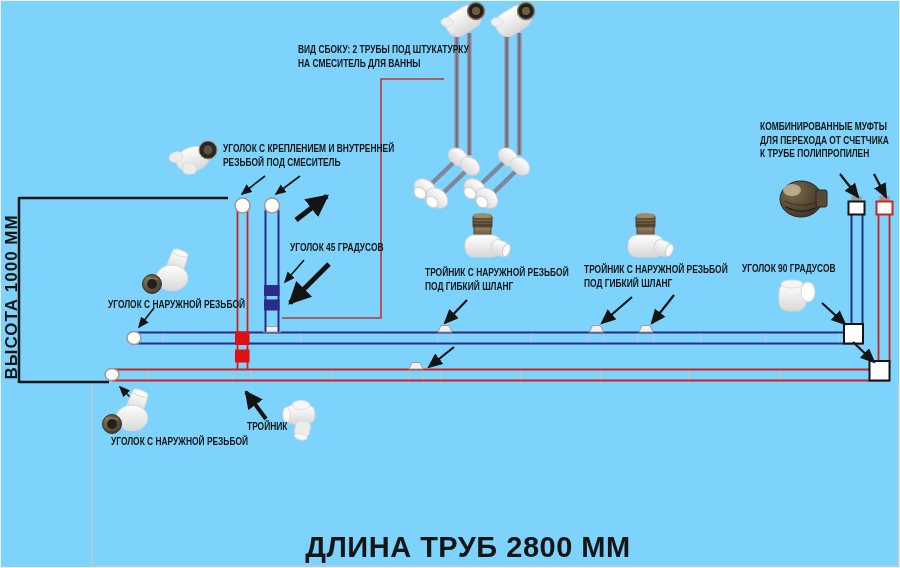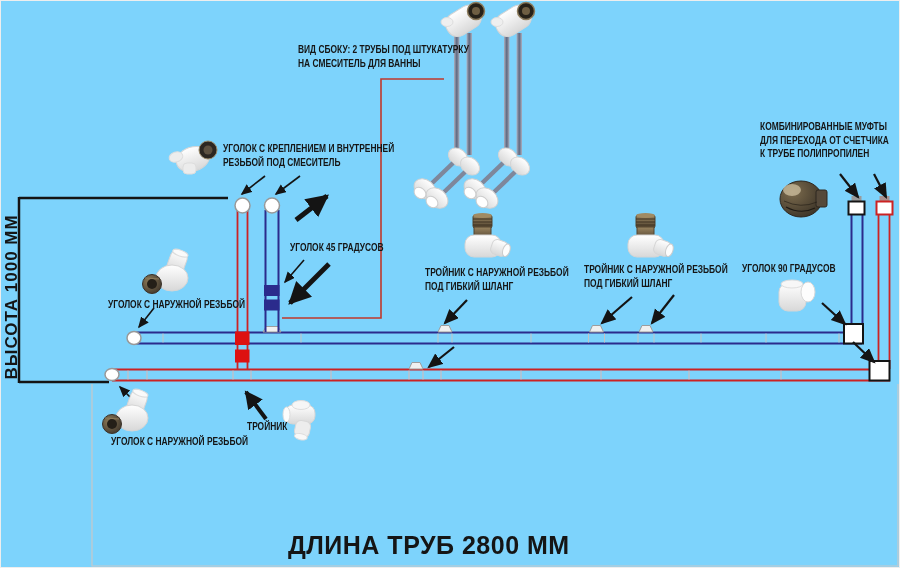--- a/index.html
+++ b/index.html
@@ -2,22 +2,22 @@
 <html><head>
 <meta charset="utf-8">
 <style>
   html,body{margin:0;padding:0;background:#fff;}
   .stage{position:relative;width:900px;height:568px;background:#7dd3fc;overflow:hidden;
          font-family:"Liberation Sans",sans-serif;border:1px solid #eee;box-sizing:border-box;}
   .stage svg.draw{position:absolute;left:0;top:0;}
   .lbl{position:absolute;color:#151515;font-weight:bold;font-size:10.5px;line-height:13.5px;
        white-space:nowrap;transform:scaleX(0.8);transform-origin:0 0;}
   .lbl div{white-space:nowrap;}
-  .big{position:absolute;color:#151515;font-weight:bold;font-size:25px;letter-spacing:.5px;
-       }
+  .big{position:absolute;color:#151515;font-weight:bold;font-size:29px;letter-spacing:.5px;
+       text-align:center;}
   .vert{position:absolute;left:-70px;top:291px;width:158px;height:17px;text-align:center;
         color:#151515;font-weight:bold;font-size:17px;letter-spacing:1px;white-space:nowrap;
         transform:rotate(-90deg);}
 </style>
 </head>
 <body>
 
 <div class="stage">
 
   <svg class="draw" width="900" height="568" viewBox="0 0 900 568">

